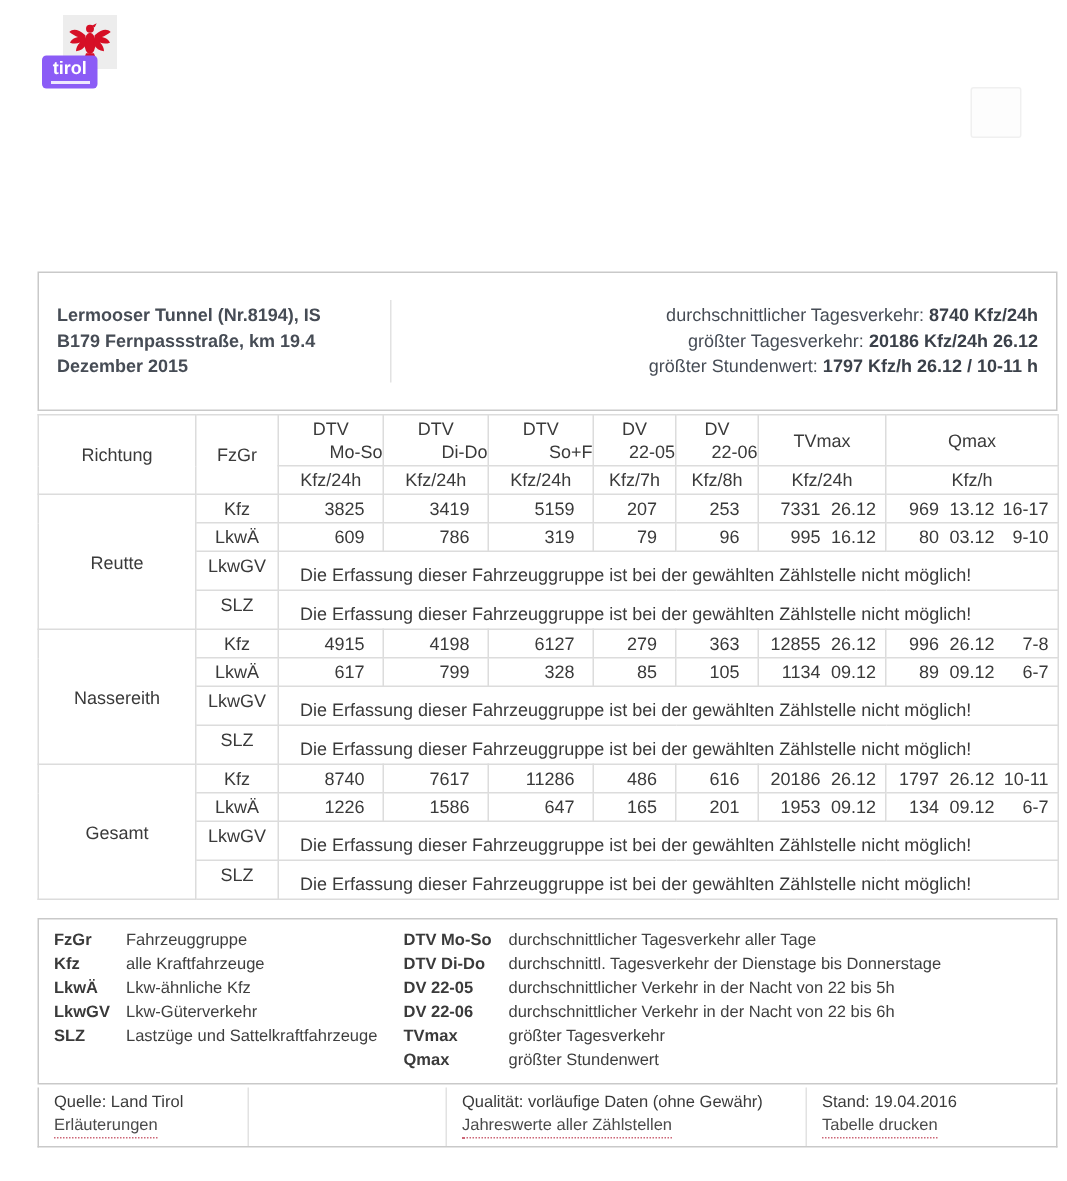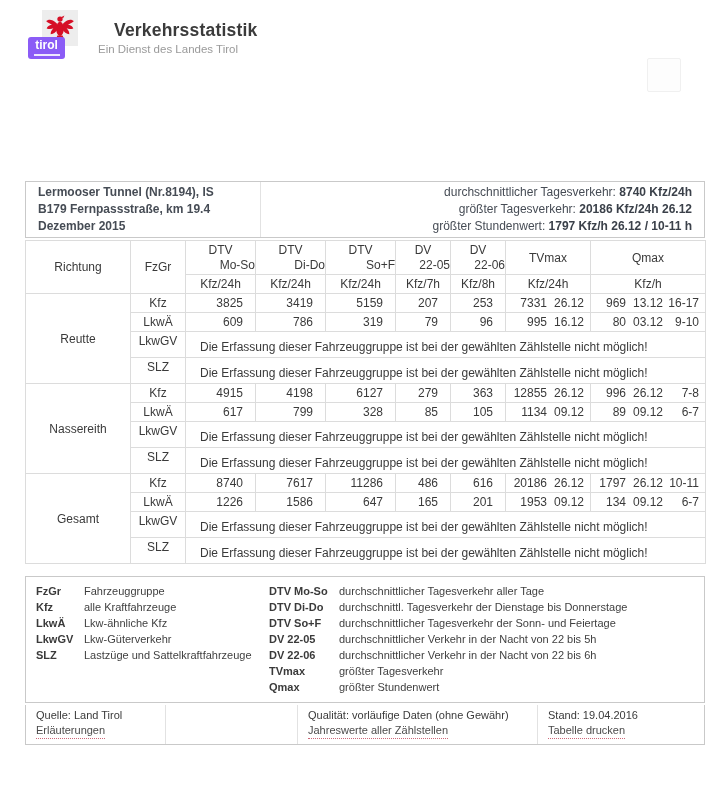--- a/index.html
+++ b/index.html
@@ -13,21 +13,21 @@
   .logo-box .rule { display:block; width:26px; height:2px; background:rgba(255,255,255,.85); margin:0 auto; }
   .title-block { margin-left:16px; padding-top:10px; }
   .app-title { font-size:17.5px; font-weight:bold; color:#3b3b3b; letter-spacing:.2px; padding-left:16px; }
   .app-subtitle { font-size:11.5px; color:#9a9a9a; margin-top:2px; }
 
   .placeholder-box { position:absolute; left:647px; top:58px; width:34px; height:34px; background:#fdfdfd; border:1px solid #f0f0f0; border-radius:2px; }
 
   
   .content { position:absolute; top:181px; left:25px; width:680px; }
 
-  .info-box { border:1px solid #c9c9c9; display:flex; padding:0 0; }
+  .info-box { border:1px solid #c9c9c9; display:flex; padding:18px 0; }
   .info-left { width:235px; padding:2px 12px; border-right:1px solid #e2e2e2; }
   .info-left div { font-size:12px; font-weight:bold; color:#464c55; line-height:17px; white-space:nowrap; }
   .info-right { flex:1; padding:2px 12px; text-align:right; }
   .info-right div { font-size:12px; color:#464c55; line-height:17px; white-space:nowrap; }
   .info-right b { color:#3b414a; }
 
   
   table.stats { width:680px; border-collapse:collapse; margin-top:2px; table-layout:fixed; }
   table.stats th, table.stats td { border:1px solid #dcdcdc; font-size:12px; color:#3a3a3a; }
   table.stats th { font-weight:normal; text-align:center; }
@@ -80,24 +80,20 @@
           <path d="M21.5 13 C27 8 31 8 33.5 10.5 C31 12.5 29 13.5 27 14.2 C30.5 15 32 16.5 33 18.5 C30 19.5 27.5 19.2 25.5 18.4 C27.5 20.5 28.5 22.5 28.5 25 C25 24.6 22.5 22.5 20.8 20 Z"></path>
           <path d="M15 26.5 h6 l2 5.5 h-10 z"></path>
         </g>
       </svg>
     </div>
     <div class="logo-box">
       <span>tirol</span>
       <span class="rule"></span>
     </div>
   </div>
-  <div class="title-block">
-    <div class="app-title">Verkehrsstatistik</div>
-    <div class="app-subtitle">Ein Dienst des Landes Tirol</div>
-  </div>
 </div>
 
 <div class="placeholder-box"></div>
 
 <div class="content">
 
   <div class="info-box">
     <div class="info-left">
       <div>Lermooser Tunnel (Nr.8194), IS</div>
       <div>B179 Fernpassstraße, km 19.4</div>
@@ -354,24 +350,20 @@
     <div class="legend-col right" id="legend-right">
         <div class="legend-item">
           <span class="term">DTV Mo-So</span>
           <span class="def">durchschnittlicher Tagesverkehr aller Tage</span>
         </div>
         <div class="legend-item">
           <span class="term">DTV Di-Do</span>
           <span class="def">durchschnittl. Tagesverkehr der Dienstage bis Donnerstage</span>
         </div>
         <div class="legend-item">
-          <span class="term">DTV So+F</span>
-          <span class="def">durchschnittlicher Tagesverkehr der Sonn- und Feiertage</span>
-        </div>
-        <div class="legend-item">
           <span class="term">DV 22-05</span>
           <span class="def">durchschnittlicher Verkehr in der Nacht von 22 bis 5h</span>
         </div>
         <div class="legend-item">
           <span class="term">DV 22-06</span>
           <span class="def">durchschnittlicher Verkehr in der Nacht von 22 bis 6h</span>
         </div>
         <div class="legend-item">
           <span class="term">TVmax</span>
           <span class="def">größter Tagesverkehr</span>

